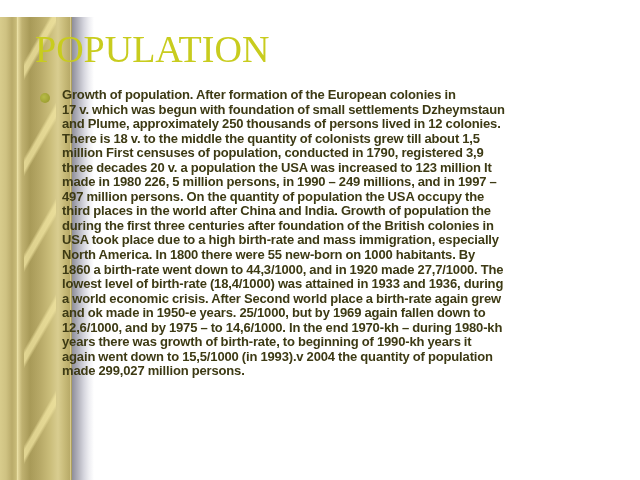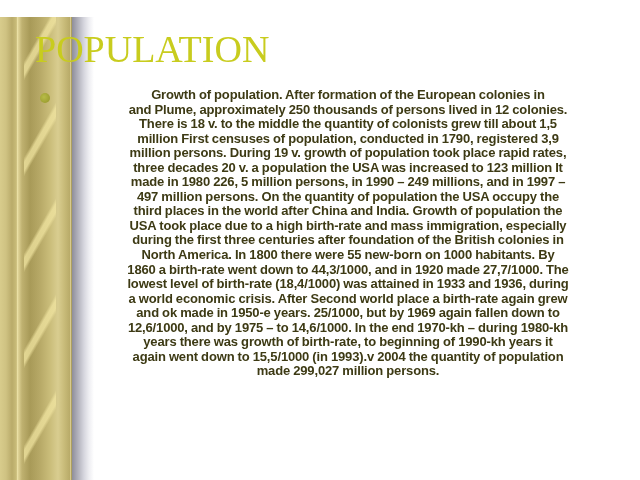--- a/index.html
+++ b/index.html
@@ -117,49 +117,48 @@
       font-weight: bold;
       font-size: 13px;
       line-height: 14.55px;
       color: #3d3a14;
       letter-spacing: -0.15px;
       word-spacing: -0.3px;
     }
     .body-text .line {
       display: block;
       white-space: nowrap;
-      text-align: center;
     }
   </style>
 </head>
 <body>
 
 <div class="slide">
   <div class="column"></div>
   <div class="column-stripes"></div>
   <div class="column-line-a"></div>
   <div class="column-line-b"></div>
   <div class="column-shadow"></div>
 
   <h1 class="title">POPULATION</h1>
 
   <span class="bullet"></span>
 
   <p class="body-text">
     <span class="line">Growth of population. After formation of the European colonies in</span>
+    <span class="line">17 v. which was begun with foundation of small settlements Dzheymstaun</span>
     <span class="line">and Plume, approximately 250 thousands of persons lived in 12 colonies.</span>
     <span class="line">There is 18 v. to the middle the quantity of colonists grew till about 1,5</span>
     <span class="line">million First censuses of population, conducted in 1790, registered 3,9</span>
-    <span class="line">million persons. During 19 v. growth of population took place rapid rates,</span>
     <span class="line">three decades 20 v. a population the USA was increased to 123 million It</span>
     <span class="line">made in 1980 226, 5 million persons, in 1990 – 249 millions, and in 1997 –</span>
     <span class="line">497 million persons. On the quantity of population the USA occupy the</span>
     <span class="line">third places in the world after China and India. Growth of population the</span>
+    <span class="line">during the first three centuries after foundation of the British colonies in</span>
     <span class="line">USA took place due to a high birth-rate and mass immigration, especially</span>
-    <span class="line">during the first three centuries after foundation of the British colonies in</span>
     <span class="line">North America. In 1800 there were 55 new-born on 1000 habitants. By</span>
     <span class="line">1860 a birth-rate went down to 44,3/1000, and in 1920 made 27,7/1000. The</span>
     <span class="line">lowest level of birth-rate (18,4/1000) was attained in 1933 and 1936, during</span>
     <span class="line">a world economic crisis. After Second world place a birth-rate again grew</span>
     <span class="line">and ok made in 1950-e years. 25/1000, but by 1969 again fallen down to</span>
     <span class="line">12,6/1000, and by 1975 – to 14,6/1000. In the end 1970-kh – during 1980-kh</span>
     <span class="line">years there was growth of birth-rate, to beginning of 1990-kh years it</span>
     <span class="line">again went down to 15,5/1000 (in 1993).v 2004 the quantity of population</span>
     <span class="line">made 299,027 million persons.</span>
   </p>

